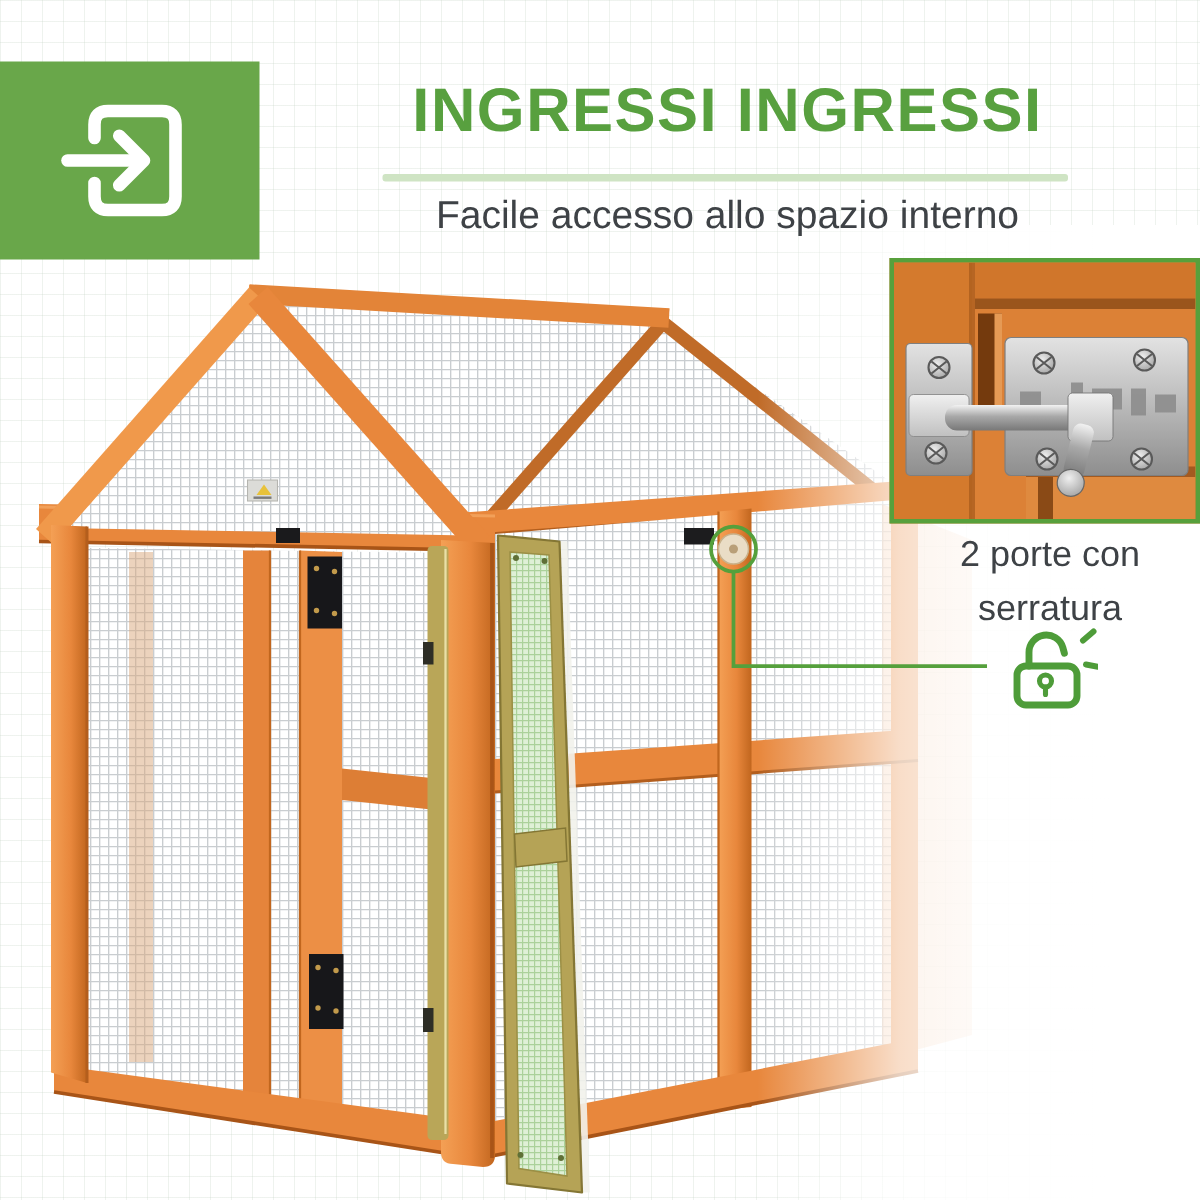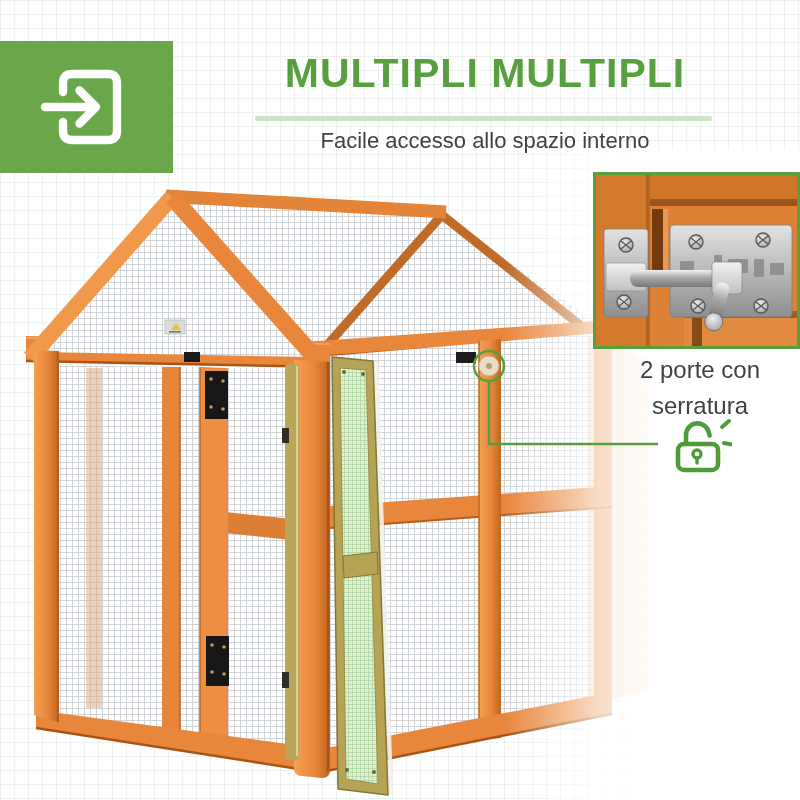--- a/index.html
+++ b/index.html
@@ -24,21 +24,21 @@
     position:absolute;left:250px;top:50px;width:470px;z-index:4;
     text-align:center;font-size:41px;font-weight:bold;letter-spacing:1px;
     color:#58A03F;
   }
   .title-divider{
     position:absolute;left:255px;top:116px;width:457px;height:5px;
     background:#CFE4C4;border-radius:2px;z-index:4;
   }
   .page-subtitle{
     position:absolute;left:250px;top:128px;width:470px;z-index:4;
-    text-align:center;font-size:22px;color:#3E4246;
+    text-align:center;font-size:26px;color:#3E4246;
   }
   .scene{position:absolute;left:0;top:0;width:800px;height:800px;z-index:1;}
   .detail-inset{
     position:absolute;left:593px;top:172px;width:207px;height:177px;
     border:3px solid #57A03C;box-sizing:border-box;z-index:3;overflow:hidden;background:#DC8136;
   }
   .detail-inset svg{display:block;}
   .callout-label{
     position:absolute;left:596px;top:352px;width:208px;z-index:3;
     text-align:center;font-size:24px;line-height:36px;color:#3E4246;
@@ -173,21 +173,21 @@
     </g>
   </svg>
 
   <div class="enter-badge">
     <svg width="96" height="96" viewBox="0 0 32 32" fill="none" stroke="#ffffff" stroke-width="2.8" stroke-linecap="round" stroke-linejoin="round">
       <path d="M8 11 V8 Q8 5 11 5 H23 Q26 5 26 8 V24 Q26 27 23 27 H11 Q8 27 8 24 V21"></path>
       <line x1="2" y1="16" x2="18.5" y2="16"></line>
       <polyline points="13.5,10.5 19,16 13.5,21.5"></polyline>
     </svg>
   </div>
-  <div class="page-title">MULTIPLI MULTIPLI</div>
+  <div class="page-title">INGRESSI INGRESSI</div>
   <div class="title-divider"></div>
   <div class="page-subtitle">Facile accesso allo spazio interno</div>
 
   <div class="detail-inset">
     <svg width="201" height="171" viewBox="0 0 201 171">
       <defs>
         <linearGradient id="sil" x1="0" y1="0" x2="0" y2="1">
           <stop offset="0" stop-color="#E2E2E2"></stop>
             <stop offset="0.5" stop-color="#B9B9B9"></stop>
             <stop offset="1" stop-color="#8E8E8E"></stop>

